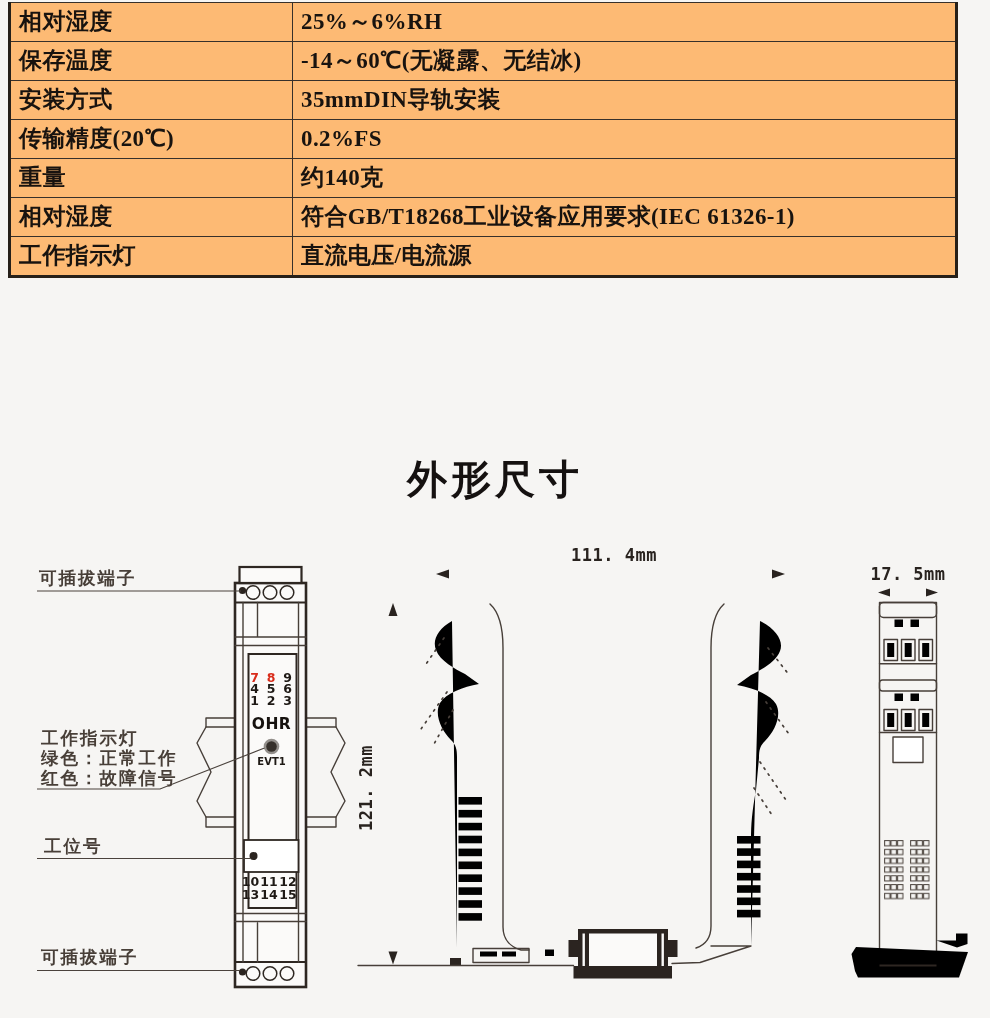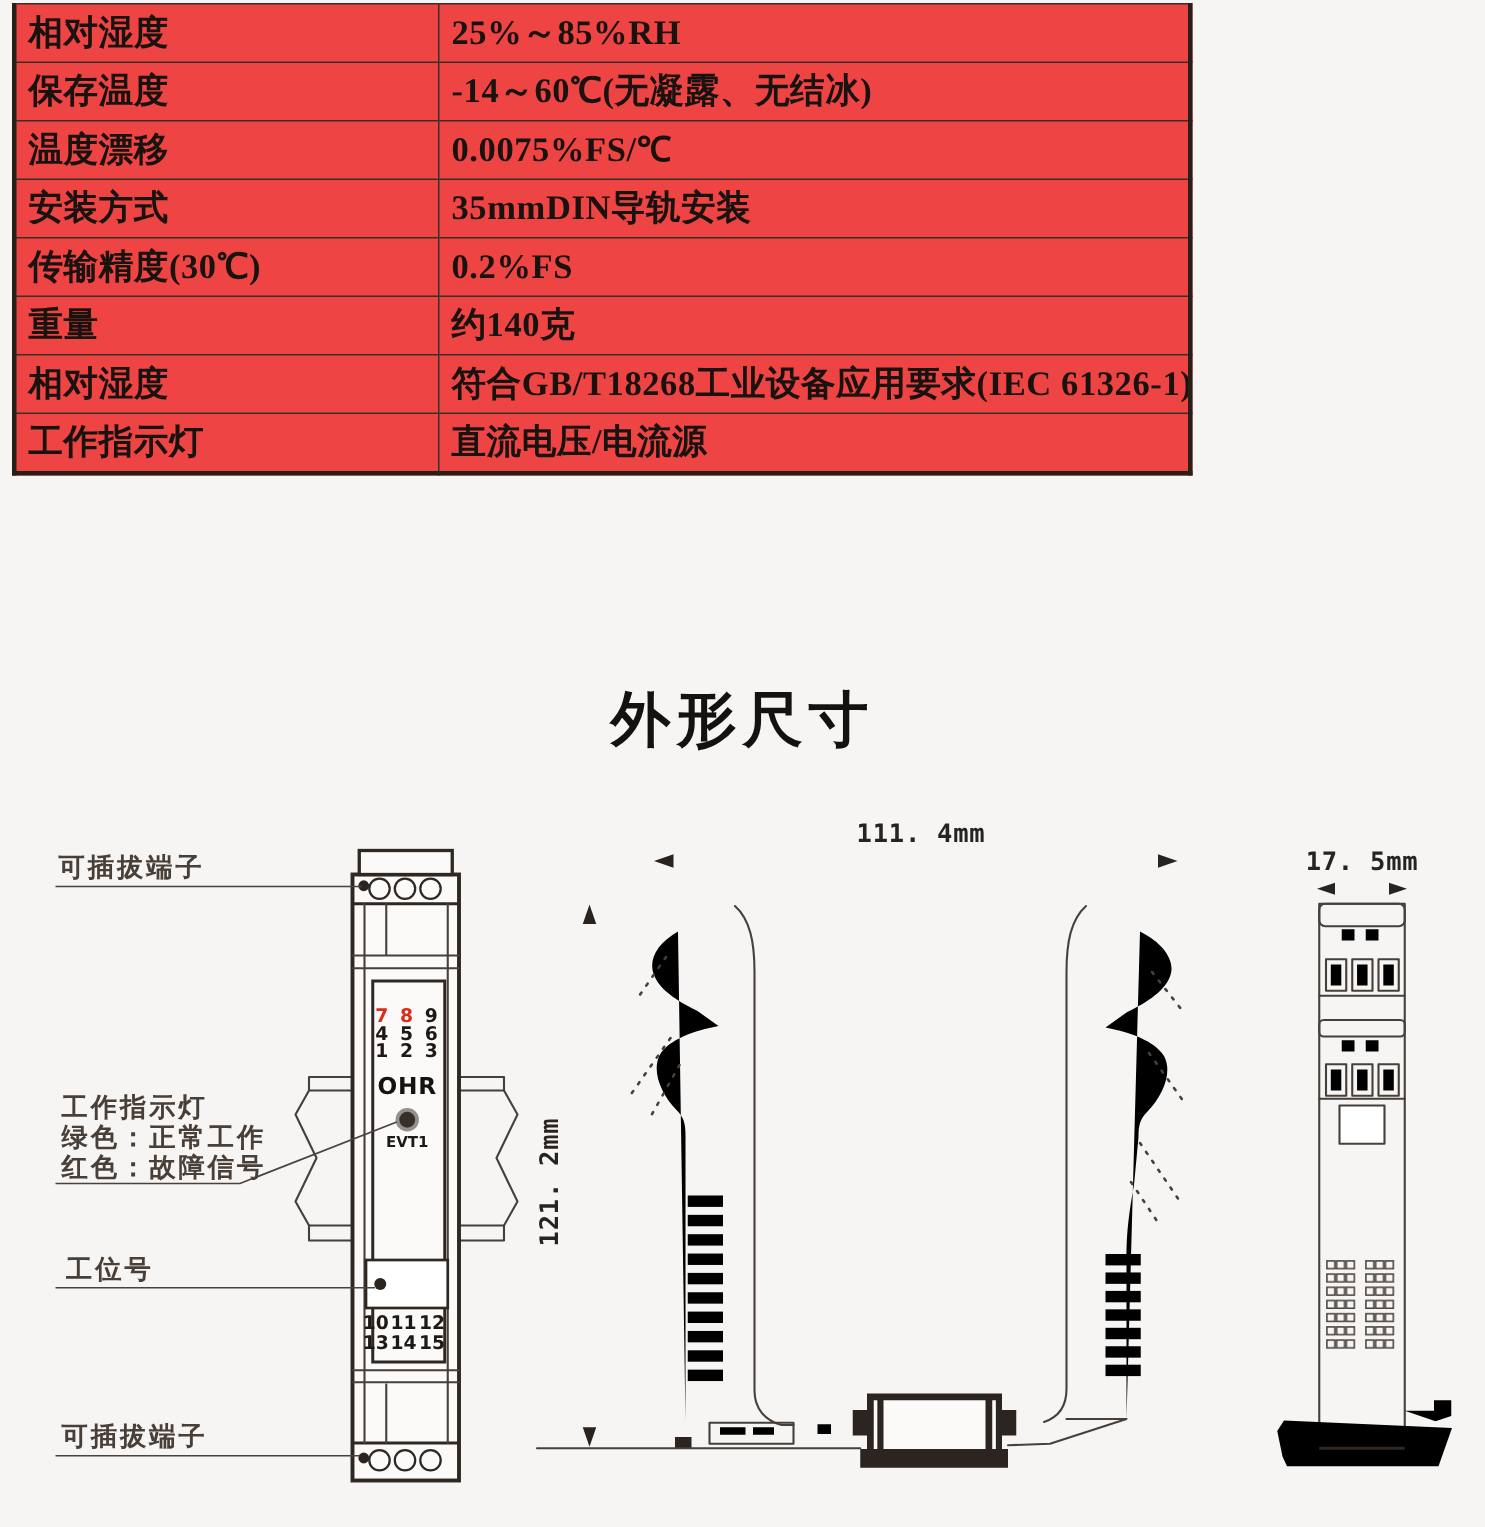--- a/index.html
+++ b/index.html
@@ -3,23 +3,23 @@
 <meta charset="utf-8">
 <style>
   html,body{margin:0;padding:0;}
   body{
     width:990px;height:1018px;position:relative;overflow:hidden;
     background:#f6f5f3;
     font-family:"Liberation Serif",serif;
   }
   
   table.spec{
-    position:absolute;left:8px;top:2px;width:787px;
+    position:absolute;left:8px;top:2px;width:950px;
     border-collapse:collapse;table-layout:fixed;
-    background:#ef4444;
+    background:#fdba74;
     border:3.5px solid #262019;border-top-width:1.5px;
   }
   table.spec td{
     border:1.6px solid #37302a;
     height:38px;padding:0 4px 0 8px;
     font-weight:bold;font-size:23px;line-height:1.05;
     color:#18130f;letter-spacing:0.4px;
     white-space:nowrap;overflow:hidden;
   }
   td.lab{width:269px;}
@@ -48,36 +48,32 @@
   text.ledlbl{font-family:"DejaVu Sans",sans-serif;font-weight:bold;font-size:10px;fill:#1e1915;text-anchor:middle;}
   .arrow{fill:#29231f;stroke:none;}
 </style>
 </head>
 <body>
 
 <table class="spec">
   <tbody>
     <tr>
       <td class="lab">相对湿度</td>
-      <td>25%～85%RH</td>
+      <td>25%～6%RH</td>
     </tr>
     <tr>
       <td class="lab">保存温度</td>
       <td>-14～60℃(无凝露、无结冰)</td>
     </tr>
     <tr>
-      <td class="lab">温度漂移</td>
-      <td>0.0075%FS/℃</td>
-    </tr>
-    <tr>
       <td class="lab">安装方式</td>
       <td>35mmDIN导轨安装</td>
     </tr>
     <tr>
-      <td class="lab">传输精度(30℃)</td>
+      <td class="lab">传输精度(20℃)</td>
       <td>0.2%FS</td>
     </tr>
     <tr>
       <td class="lab">重量</td>
       <td>约140克</td>
     </tr>
     <tr>
       <td class="lab">相对湿度</td>
       <td>符合GB/T18268工业设备应用要求(IEC 61326-1)</td>
     </tr>

